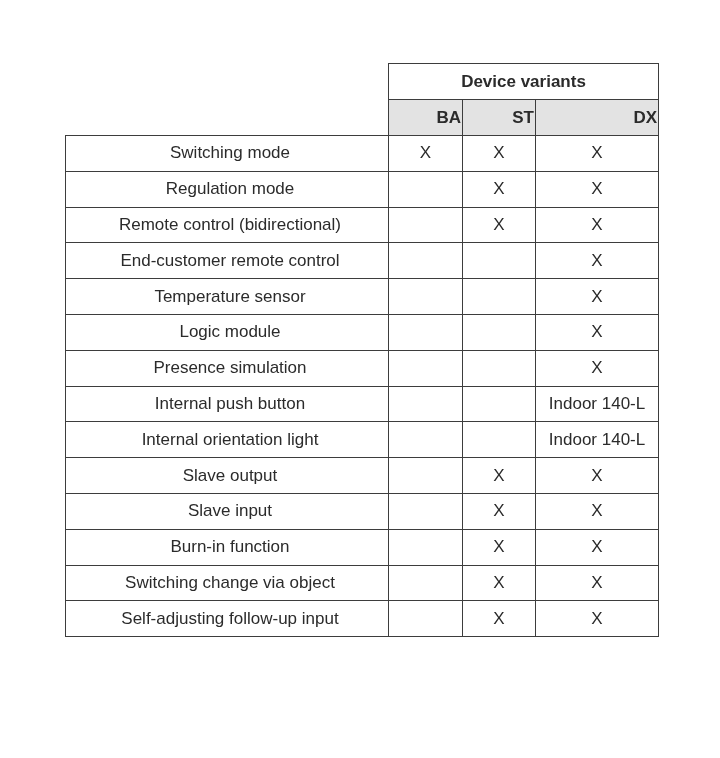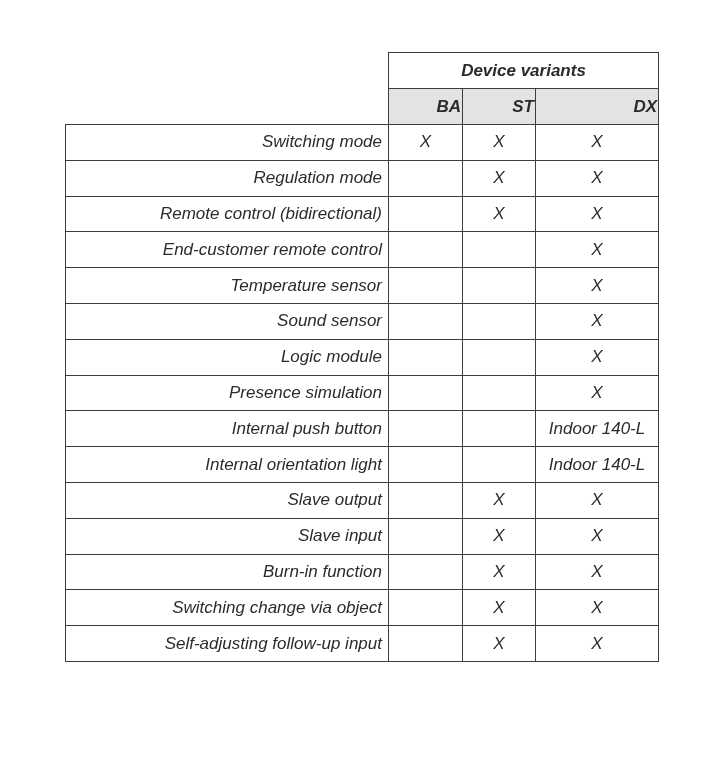--- a/index.html
+++ b/index.html
@@ -17,22 +17,21 @@
     width: 720px;
     height: 758px;
     background: #ffffff;
     font-family: "Liberation Sans", sans-serif;
     color: var(--text);
     overflow: hidden;
   }
   .table-wrap {
     position: absolute;
     left: 65px;
-    top: 52px;
-    font-style: italic;
+    top: 63px;
   }
   table.variants {
     border-collapse: collapse;
     table-layout: fixed;
   }
   col.c-label { width: 323px; }
   col.c-ba   { width: 74px; }
   col.c-st   { width: 73px; }
   col.c-dx   { width: 123px; }
 
@@ -61,21 +60,21 @@
     font-weight: bold;
     text-align: right;
     height: 33px;
   }
   tbody td {
     border: 1.5px solid var(--border);
     height: 32.8px;
     background: #ffffff;
   }
   td.label {
-    text-align: right;
+    text-align: center;
     padding-left: 12px;
     padding-right: 6px;
   }
   td.val {
     text-align: center;
   }
 </style>
 </head>
 <body>
 
@@ -131,26 +130,20 @@
     <td class="val dx">X</td>
   </tr>
 
   <tr>
     <td class="label">Temperature sensor</td>
     <td class="val ba"></td>
     <td class="val st"></td>
     <td class="val dx">X</td>
   </tr>
 
-  <tr>
-    <td class="label">Sound sensor</td>
-    <td class="val ba"></td>
-    <td class="val st"></td>
-    <td class="val dx">X</td>
-  </tr>
 
   <tr>
     <td class="label">Logic module</td>
     <td class="val ba"></td>
     <td class="val st"></td>
     <td class="val dx">X</td>
   </tr>
 
   <tr>
     <td class="label">Presence simulation</td>

